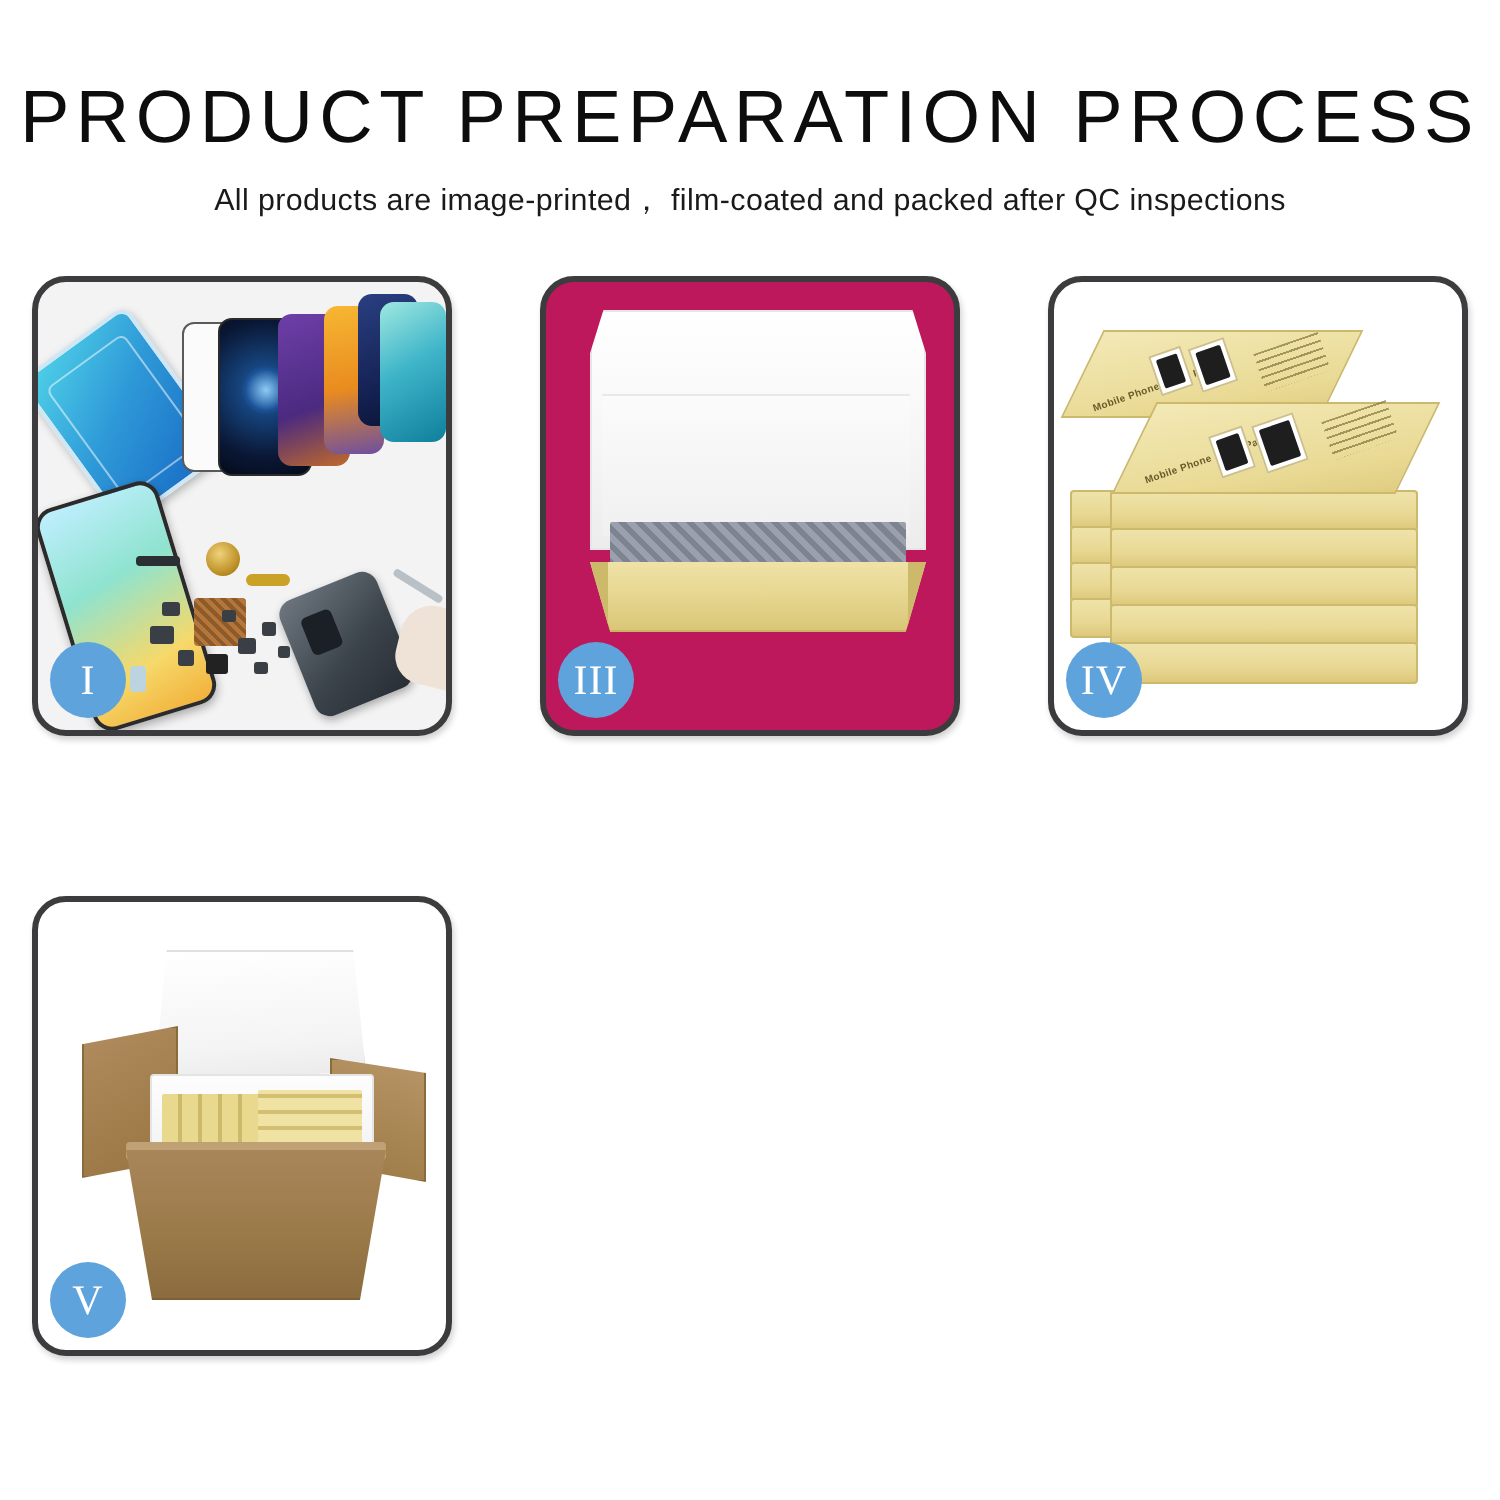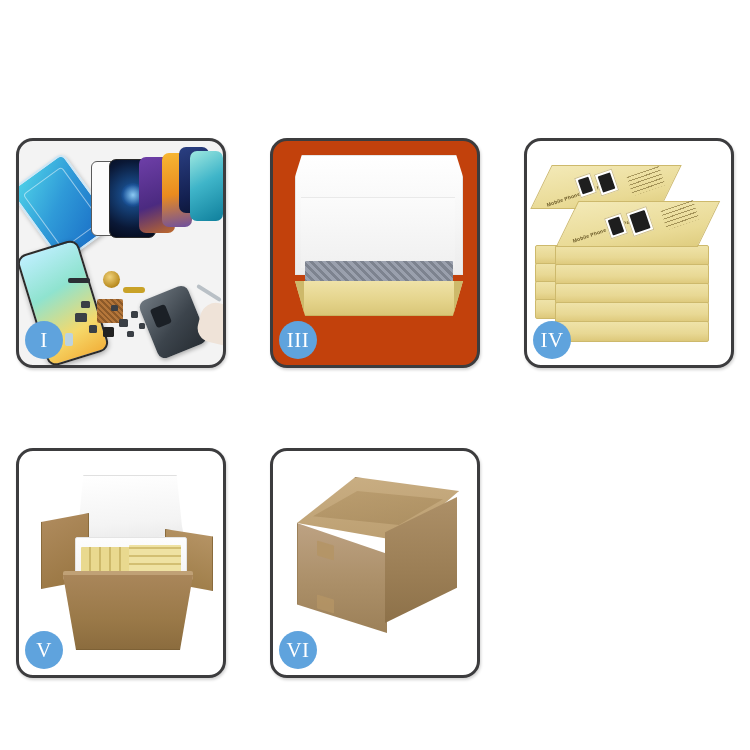--- a/index.html
+++ b/index.html
@@ -187,21 +187,21 @@
     position:absolute;left:40px;top:88px;width:14px;height:100px;
     background:#23262a;opacity:.85;border-radius:2px;
   }
   .goldtab{position:absolute;width:13px;height:22px;background:#c99a3c;border-radius:2px;opacity:.9;}
   .goldtab.g1{left:30px;top:176px;}
   .goldtab.g2{left:72px;top:174px;}
   .goldtab.g3{left:42px;top:72px;width:10px;height:12px;}
   .tapedot{position:absolute;left:38px;top:10px;width:9px;height:7px;background:#c79b52;border-radius:2px;}
 
   
-  .p3{background:#c2410c;}
+  .p3{background:#be185d;}
   .kraft-lid{
     position:absolute;left:22px;top:14px;width:166px;height:118px;
     background:linear-gradient(180deg,#ffffff 0%,#f6f6f6 55%,#ececec 100%);
     border:1px solid #e6e6e6;
     clip-path:polygon(4% 0,96% 0,100% 18%,100% 100%,0 100%,0 18%);
   }
   .kraft-foam{
     position:absolute;left:28px;top:56px;width:154px;height:70px;
     background:linear-gradient(180deg,#fbfbfb 0%,#f0f0f0 100%);
     border-top:1px solid #e9e9e9;
@@ -330,20 +330,24 @@
   }
   .tape{position:absolute;background:#b49465;opacity:.85;border-radius:1px;}
   .tape.t1{left:44px;top:92px;width:17px;height:15px;transform:skewY(17deg);}
   .tape.t2{left:44px;top:146px;width:17px;height:14px;transform:skewY(17deg);}
 </style>
 </head>
 <body>
 
 <div class="page">
 
+  <div class="header">
+    <div class="title">PRODUCT PREPARATION PROCESS</div>
+    <div class="subtitle">All products are image-printed， film-coated and packed after QC inspections</div>
+  </div>
 
   <div class="grid">
 
     <div class="panel p1">
       <div class="scene">
         <div class="ph tilt1"></div>
         <div class="ph glass"></div>
         <div class="ph dark"></div>
         <div class="ph purp"></div>
         <div class="ph orange"></div>
@@ -424,26 +428,15 @@
         <div class="flapR"></div>
         <div class="foamBox"></div>
         <div class="innerBoxes"></div>
         <div class="innerBoxes2"></div>
         <div class="cartonRim"></div>
         <div class="cartonBody"></div>
       </div>
       <div class="badge">V</div>
     </div>
 
-    <div class="panel p6">
-      <div class="scene">
-        <div class="bxTop"></div>
-        <div class="bxSeam"></div>
-        <div class="bxLeft"></div>
-        <div class="bxRight"></div>
-        <div class="tape t1"></div>
-        <div class="tape t2"></div>
-      </div>
-      <div class="badge">VI</div>
-    </div>
 
   </div>
 </div>
 
 </body></html>

